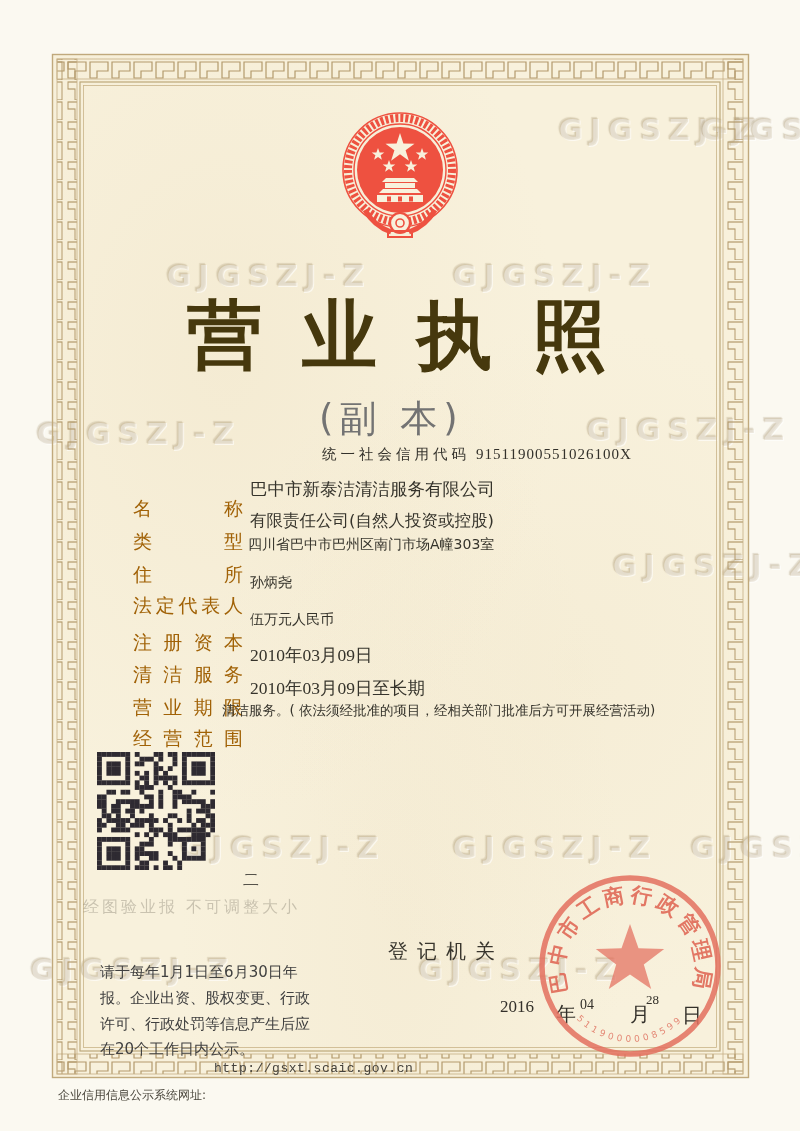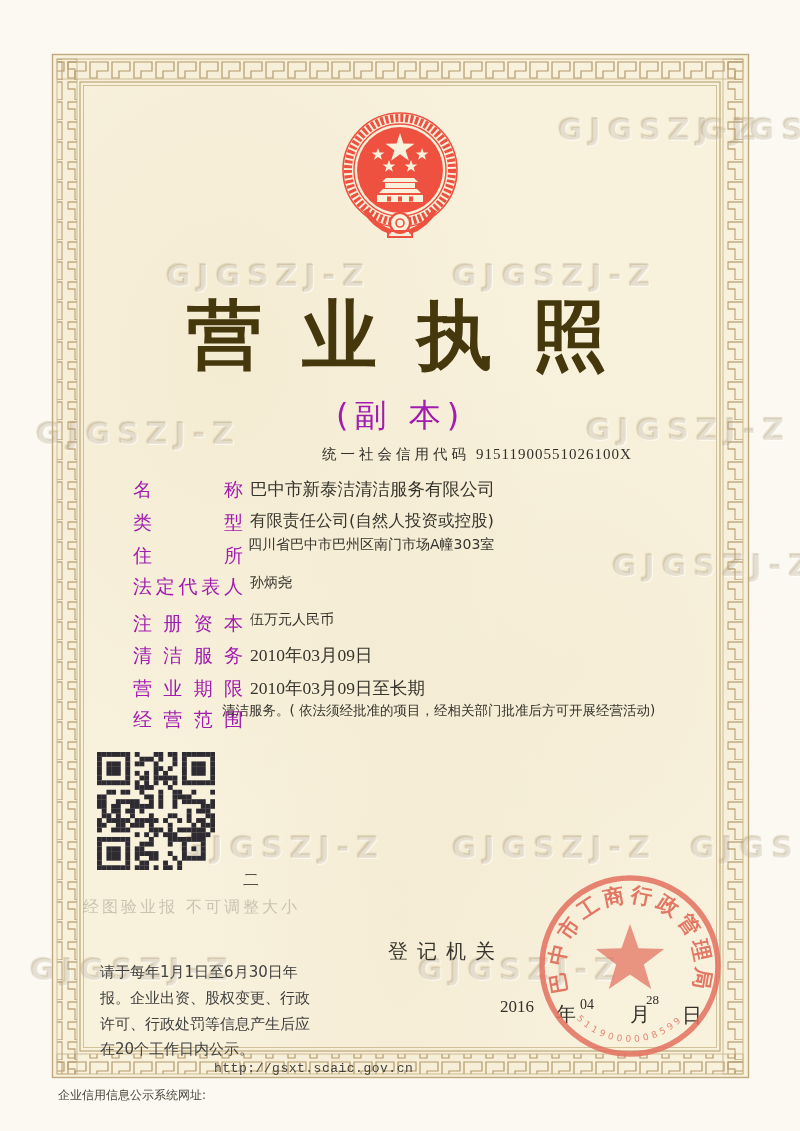--- a/index.html
+++ b/index.html
@@ -12,26 +12,26 @@
            radial-gradient(ellipse at 50% 85%, rgba(234,220,188,.22), transparent 45%),
            #f8f1dc;}
   svg.frame{position:absolute;left:0;top:0;}
   .wm{position:absolute;font:700 30px "DejaVu Sans",sans-serif;letter-spacing:7px;white-space:nowrap;
       color:rgba(176,155,116,.20);
       text-shadow:1px 1px 0 rgba(255,255,255,.6), -1px -1px 1px rgba(150,130,95,.25);}
   .emblem{position:absolute;left:325px;top:102px;width:150px;height:150px;}
   .title{position:absolute;left:0;top:296px;width:794px;text-align:center;
          font-size:75px;font-weight:700;letter-spacing:40px;padding-left:40px;box-sizing:border-box;
          color:#46380d;line-height:1.05;}
-  .subtitle{position:absolute;left:336px;top:394px;font-size:32px;letter-spacing:6px;color:#a21caf;}
+  .subtitle{position:absolute;left:319px;top:394px;font-size:37px;letter-spacing:6px;color:#737373;}
   .credit{position:absolute;left:322px;top:444px;color:#33312b;white-space:nowrap;}
   .credit .lab{font-size:14.5px;letter-spacing:4px;}
   .credit .code{font-family:"Liberation Serif",serif;font-size:15px;letter-spacing:1px;margin-left:6px;}
-  .f-label{position:absolute;left:133px;width:110px;font-size:19px;color:#a21caf;
-           text-align:justify;text-align-last:justify;}
+  .f-label{position:absolute;left:133px;width:110px;font-size:19px;color:#a16207;
+           text-align:justify;text-align-last:justify;margin-top:19px;}
   .f-value{position:absolute;left:250px;color:#35332b;white-space:nowrap;}
   .row{position:absolute;left:0;top:0;width:800px;}
   .v-name{font-size:17.5px;font-weight:500;}
   .v-type{font-size:16.5px;}
   .v-addr{left:248px;font-size:14px;}
   .v-rep,.v-cap{font-size:14px;}
   .v-date,.v-term{font-size:17.5px;font-family:"Liberation Serif",sans-serif;}
   .v-scope{left:222px;font-size:13.5px;}
   .red-wm{position:absolute;left:213px;top:586px;font-size:29px;white-space:nowrap;
           color:rgba(229,36,29,.88);font-weight:500;letter-spacing:0.5px;}

